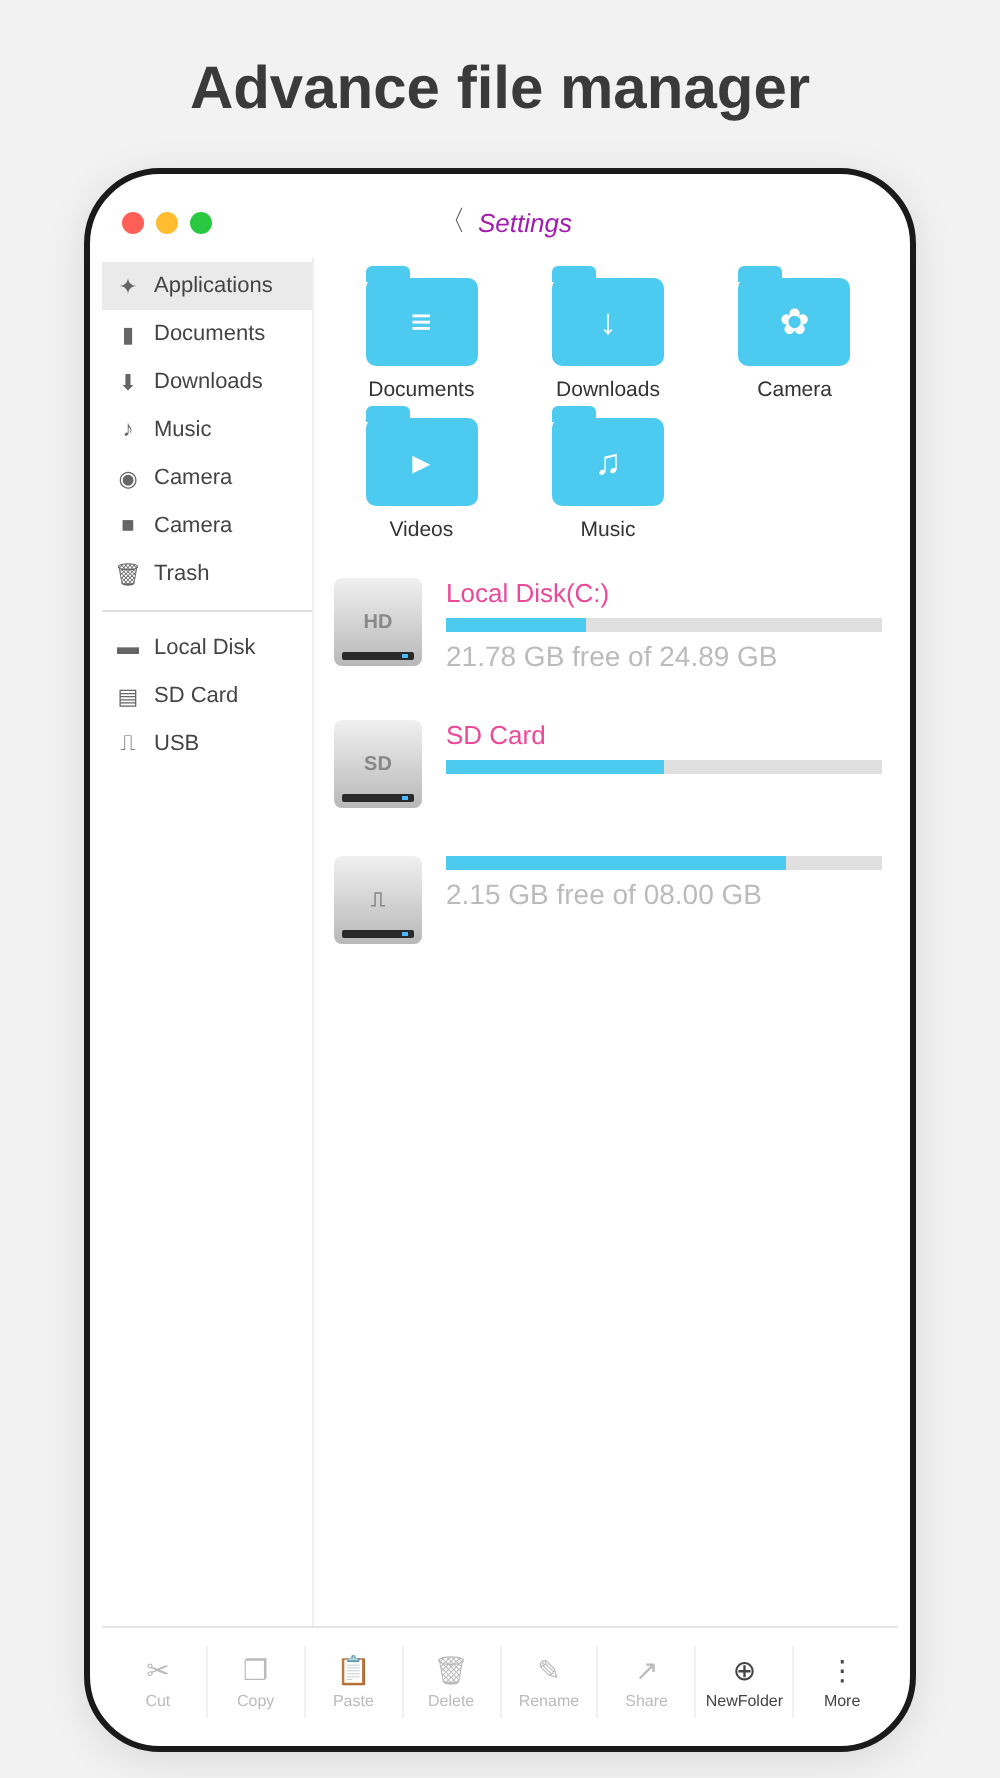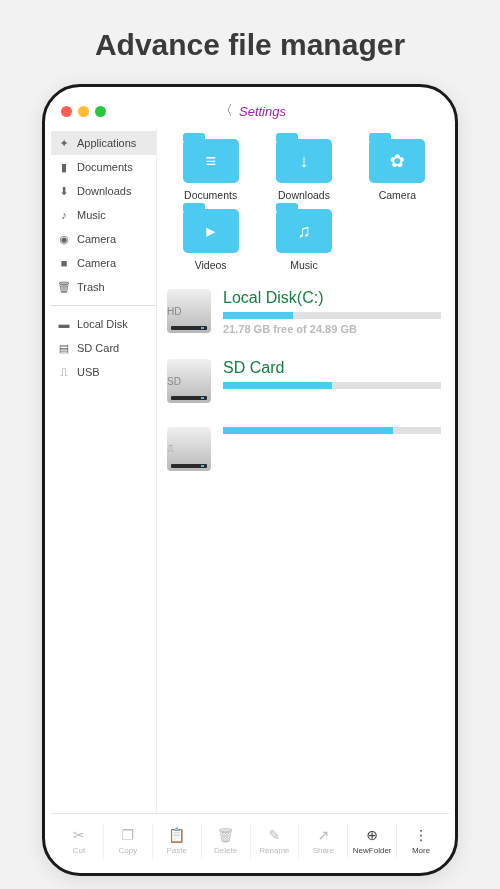--- a/index.html
+++ b/index.html
@@ -115,49 +115,50 @@
 .folder-label { font-size: 10.5px; color: #333; }
 .disk-list { display: flex; flex-direction: column; gap: 24px; }
 .disk-item { display: flex; gap: 12px; align-items: flex-start; }
 .disk-icon {
   width: 44px; height: 44px;
   background: linear-gradient(to bottom, #f0f0f0, #b8b8b8);
   border-radius: 4px;
   position: relative;
   display: flex;
   align-items: center;
+  justify-content: center;
   font-size: 10px;
-  font-weight: 400;
+  font-weight: 700;
   color: #888;
 }
 .disk-icon::after {
   content: '';
   position: absolute;
   bottom: 3px; left: 4px; right: 4px;
   height: 4px;
   background: #2a2a2a;
   border-radius: 1px;
 }
 .disk-led {
   position: absolute;
   bottom: 4px; right: 7px;
   width: 3px; height: 2px;
   background: #4db8ff;
   z-index: 1;
 }
 .disk-info { flex: 1; }
-.disk-name { font-size: 16px; color: #15803d; margin-bottom: 5px; }
+.disk-name { font-size: 13px; color: #ec4899; margin-bottom: 5px; }
 .disk-bar {
   width: 100%; height: 7px;
   background: #e0e0e0;
   margin-bottom: 4px;
   position: relative;
 }
 .disk-fill { height: 100%; background: #4dcaf0; }
-.disk-free { font-size: 11px; color: #bbb; font-weight: bold; }
+.disk-free { font-size: 14px; color: #bbb; }
 .toolbar {
   height: 54px;
   border-top: 1px solid #e5e5e5;
   display: flex;
   align-items: center;
   padding: 0 4px;
   background: #fff;
 }
 .tb-btn {
   flex: 1;
@@ -302,20 +303,21 @@
         </div>
         <div class="disk-item">
           <div class="disk-icon">
                 <span>⎍</span>
                 <span class="disk-led"></span>
               </div>
           <div class="disk-info">
             <div class="disk-bar">
                   <div class="disk-fill" style="width:78%"></div>
                 </div>
+            <div class="disk-free">2.15 GB free of 08.00 GB</div>
           </div>
         </div>
       </div>
     </div>
   </div>
 
   <div class="toolbar">
     <div class="tb-btn">
       <span class="tb-icon">✂</span>
       <span>Cut</span>

